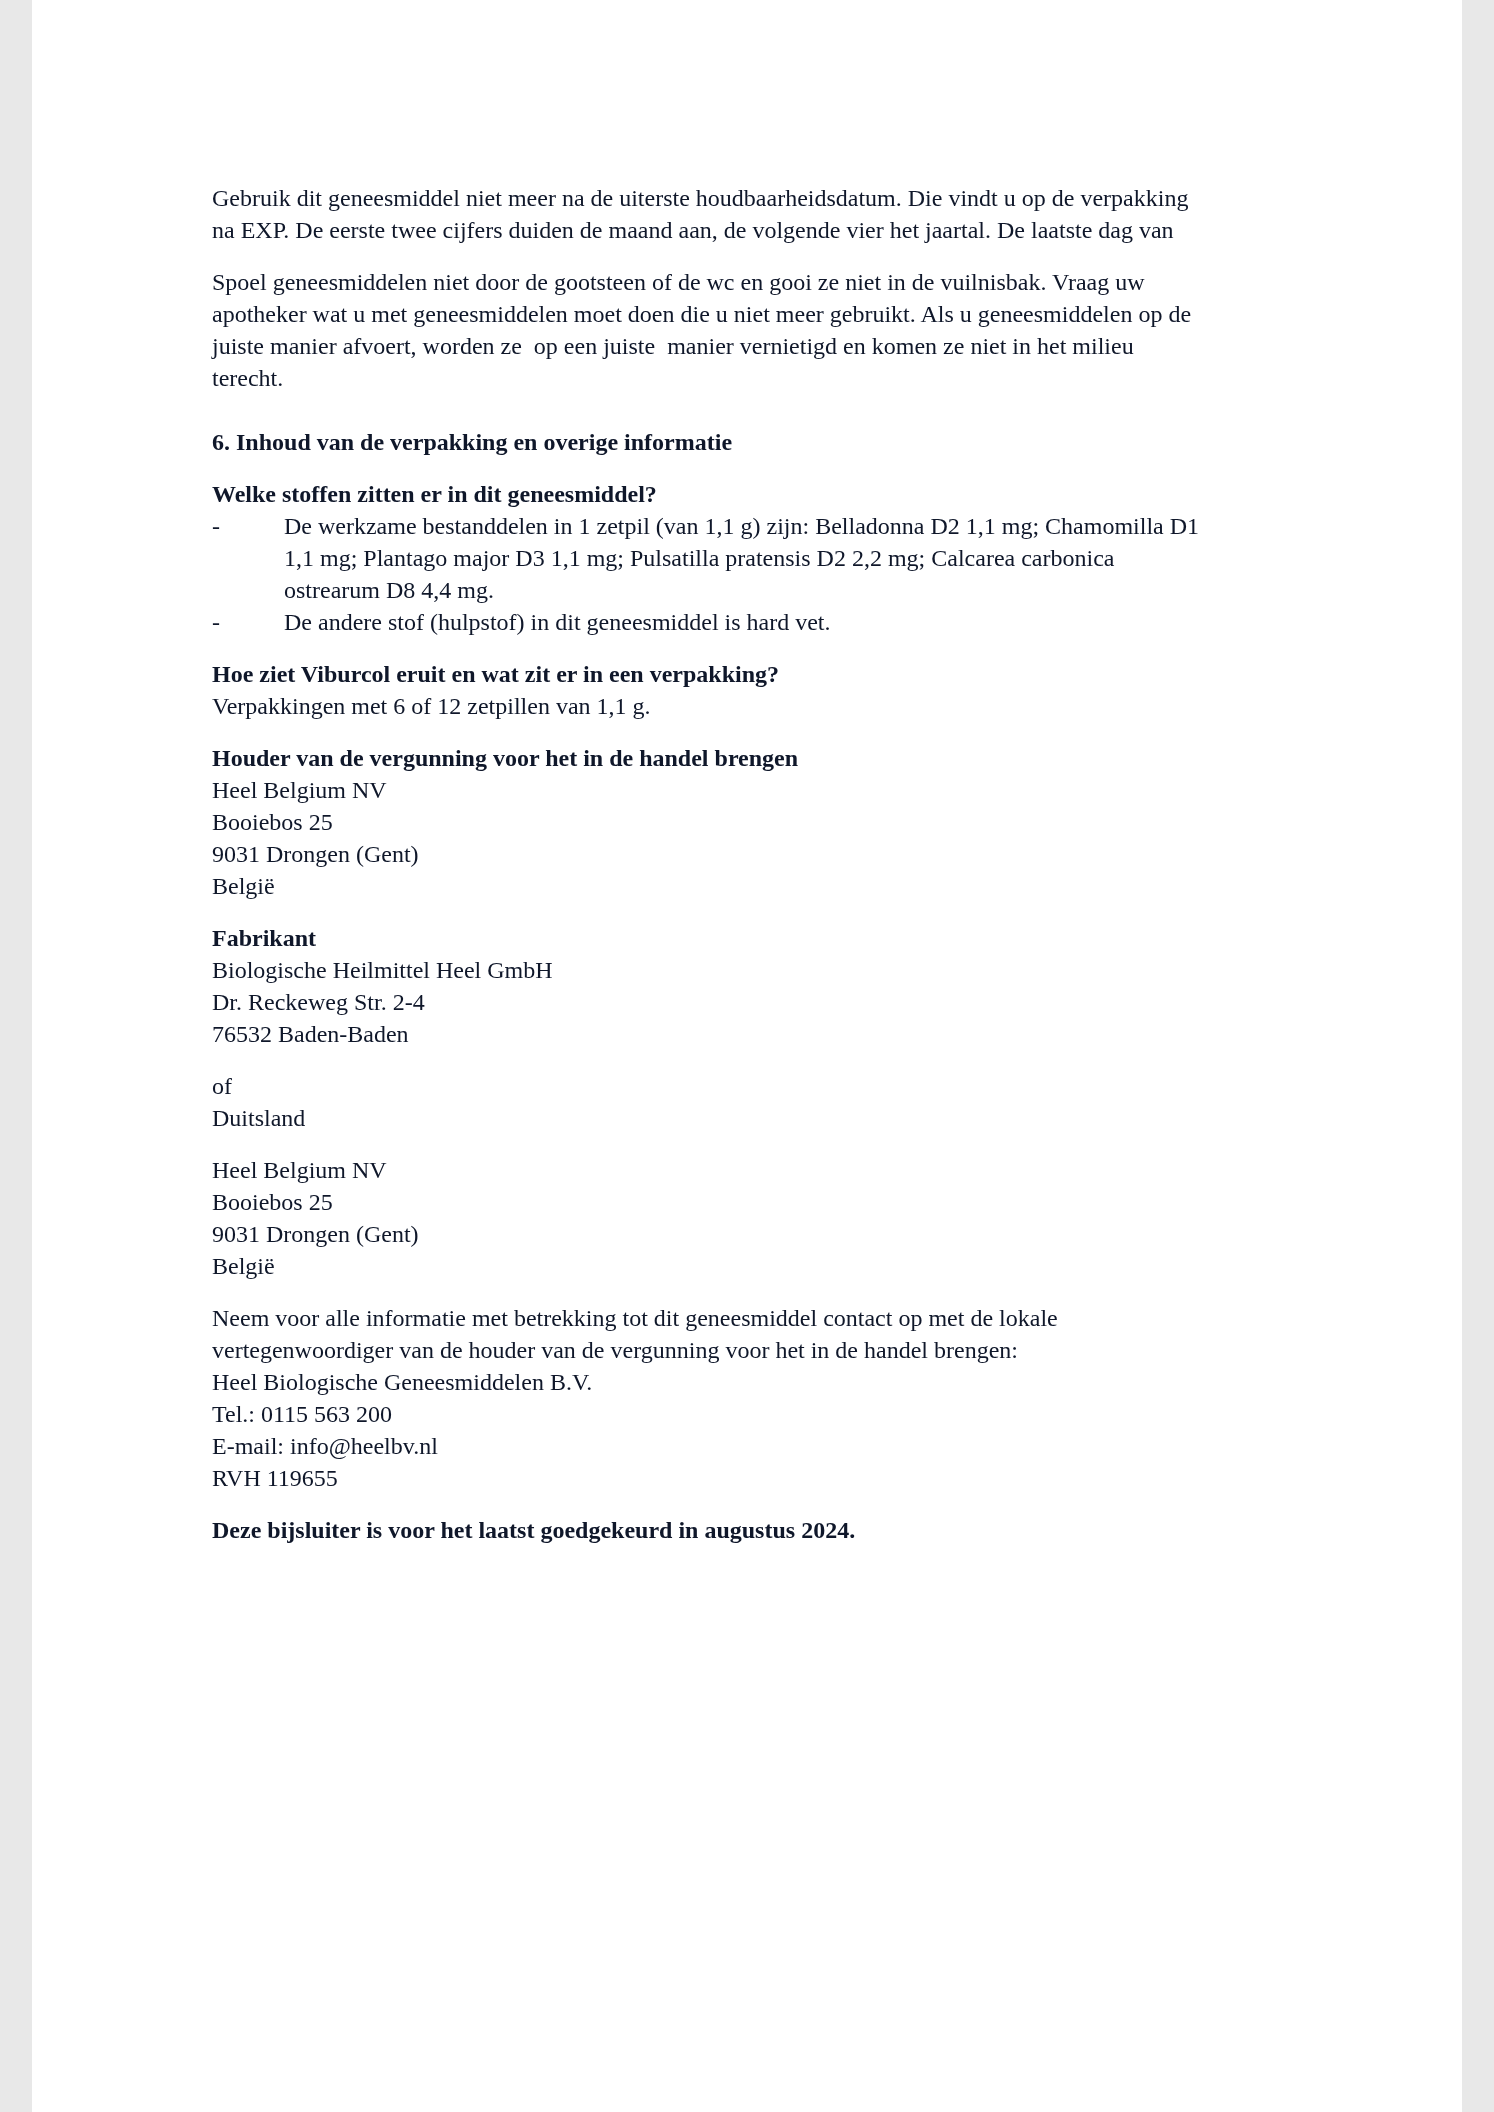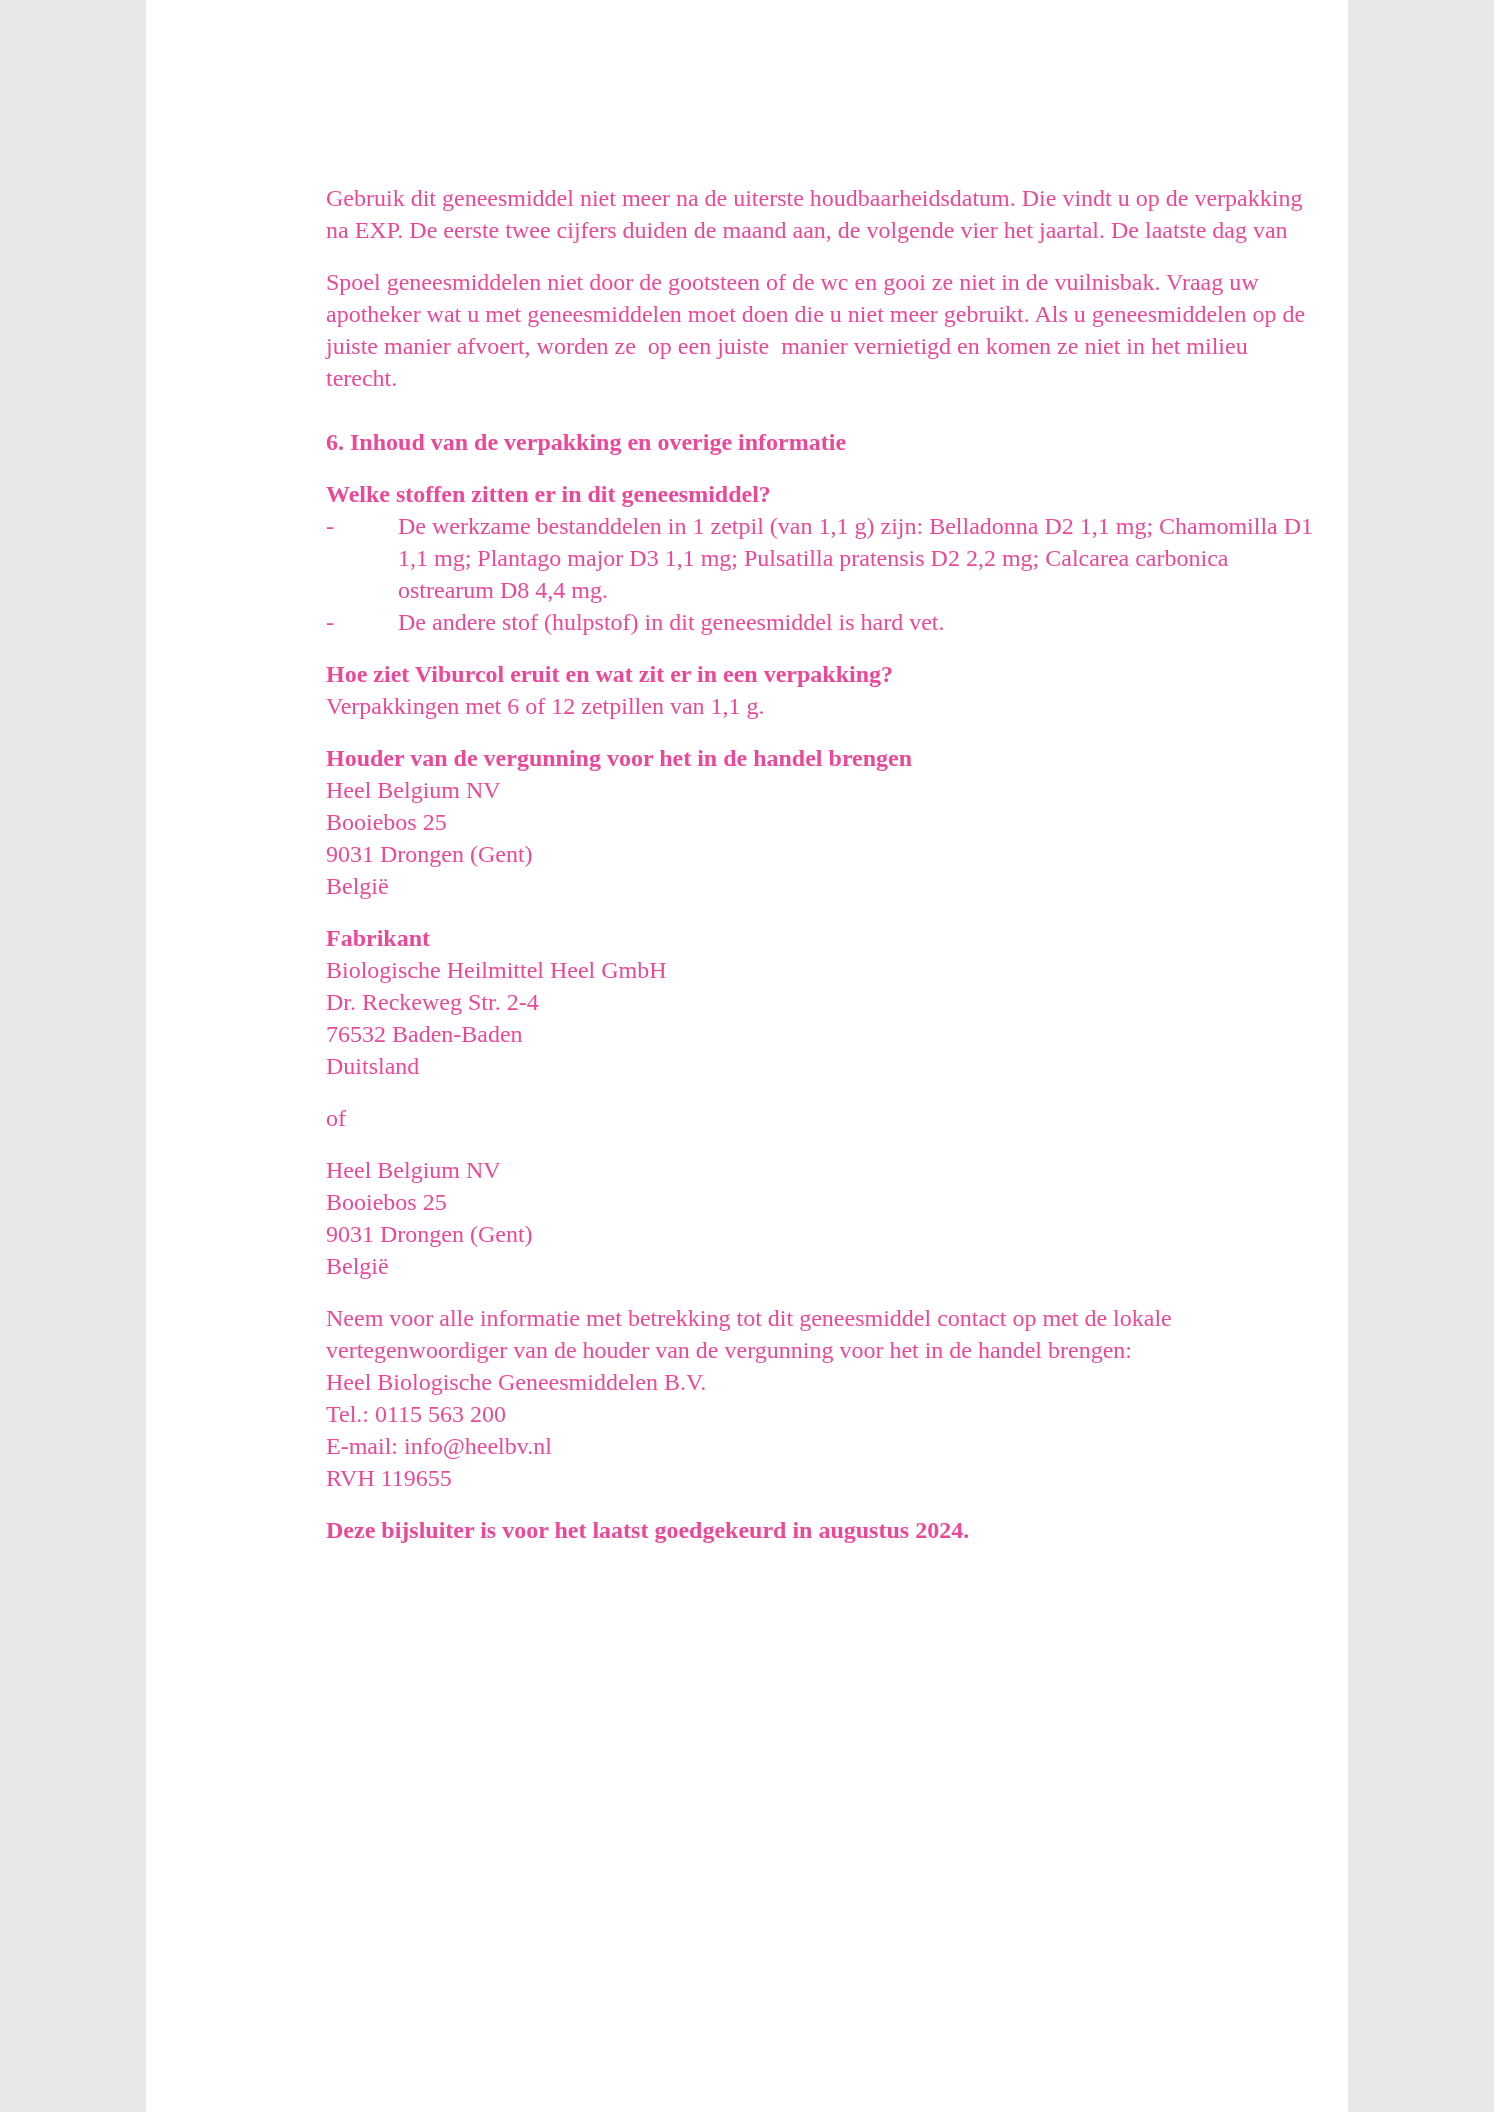--- a/index.html
+++ b/index.html
@@ -2,25 +2,25 @@
 <html><head>
 <meta charset="utf-8">
 <style>
   html, body {
     margin: 0;
     padding: 0;
     background: #e8e8e8;
   }
   .page {
     position: relative;
-    width: 1202px;
+    width: 1430px;
     height: 2112px;
     margin: 0 auto;
     background: #ffffff;
-    color: #ec4899;
+    color: #0f172a;
     font-family: "Liberation Serif", "DejaVu Serif", serif;
     font-size: 24px;
     line-height: 32px;
     box-sizing: border-box;
     padding: 182px 140px 0 180px;
     overflow: hidden;
   }
   .line {
     white-space: pre;
   }
@@ -86,23 +86,23 @@
   <div class="line bold gap-1">Houder van de vergunning voor het in de handel brengen</div>
   <div class="line">Heel Belgium NV</div>
   <div class="line">Booiebos 25</div>
   <div class="line">9031 Drongen (Gent)</div>
   <div class="line">België</div>
 
   <div class="line bold gap-1">Fabrikant</div>
   <div class="line">Biologische Heilmittel Heel GmbH</div>
   <div class="line">Dr. Reckeweg Str. 2-4</div>
   <div class="line">76532 Baden-Baden</div>
+  <div class="line gap-1">of</div>
+
   <div class="line">Duitsland</div>
-
-  <div class="line gap-1">of</div>
 
   <div>
     <div class="line gap-1">Heel Belgium NV</div>
     <div class="line">Booiebos 25</div>
     <div class="line">9031 Drongen (Gent)</div>
     <div class="line">België</div>
   </div>
 
   <div class="gap-1">
     <div class="line">Neem voor alle informatie met betrekking tot dit geneesmiddel contact op met de lokale</div>

